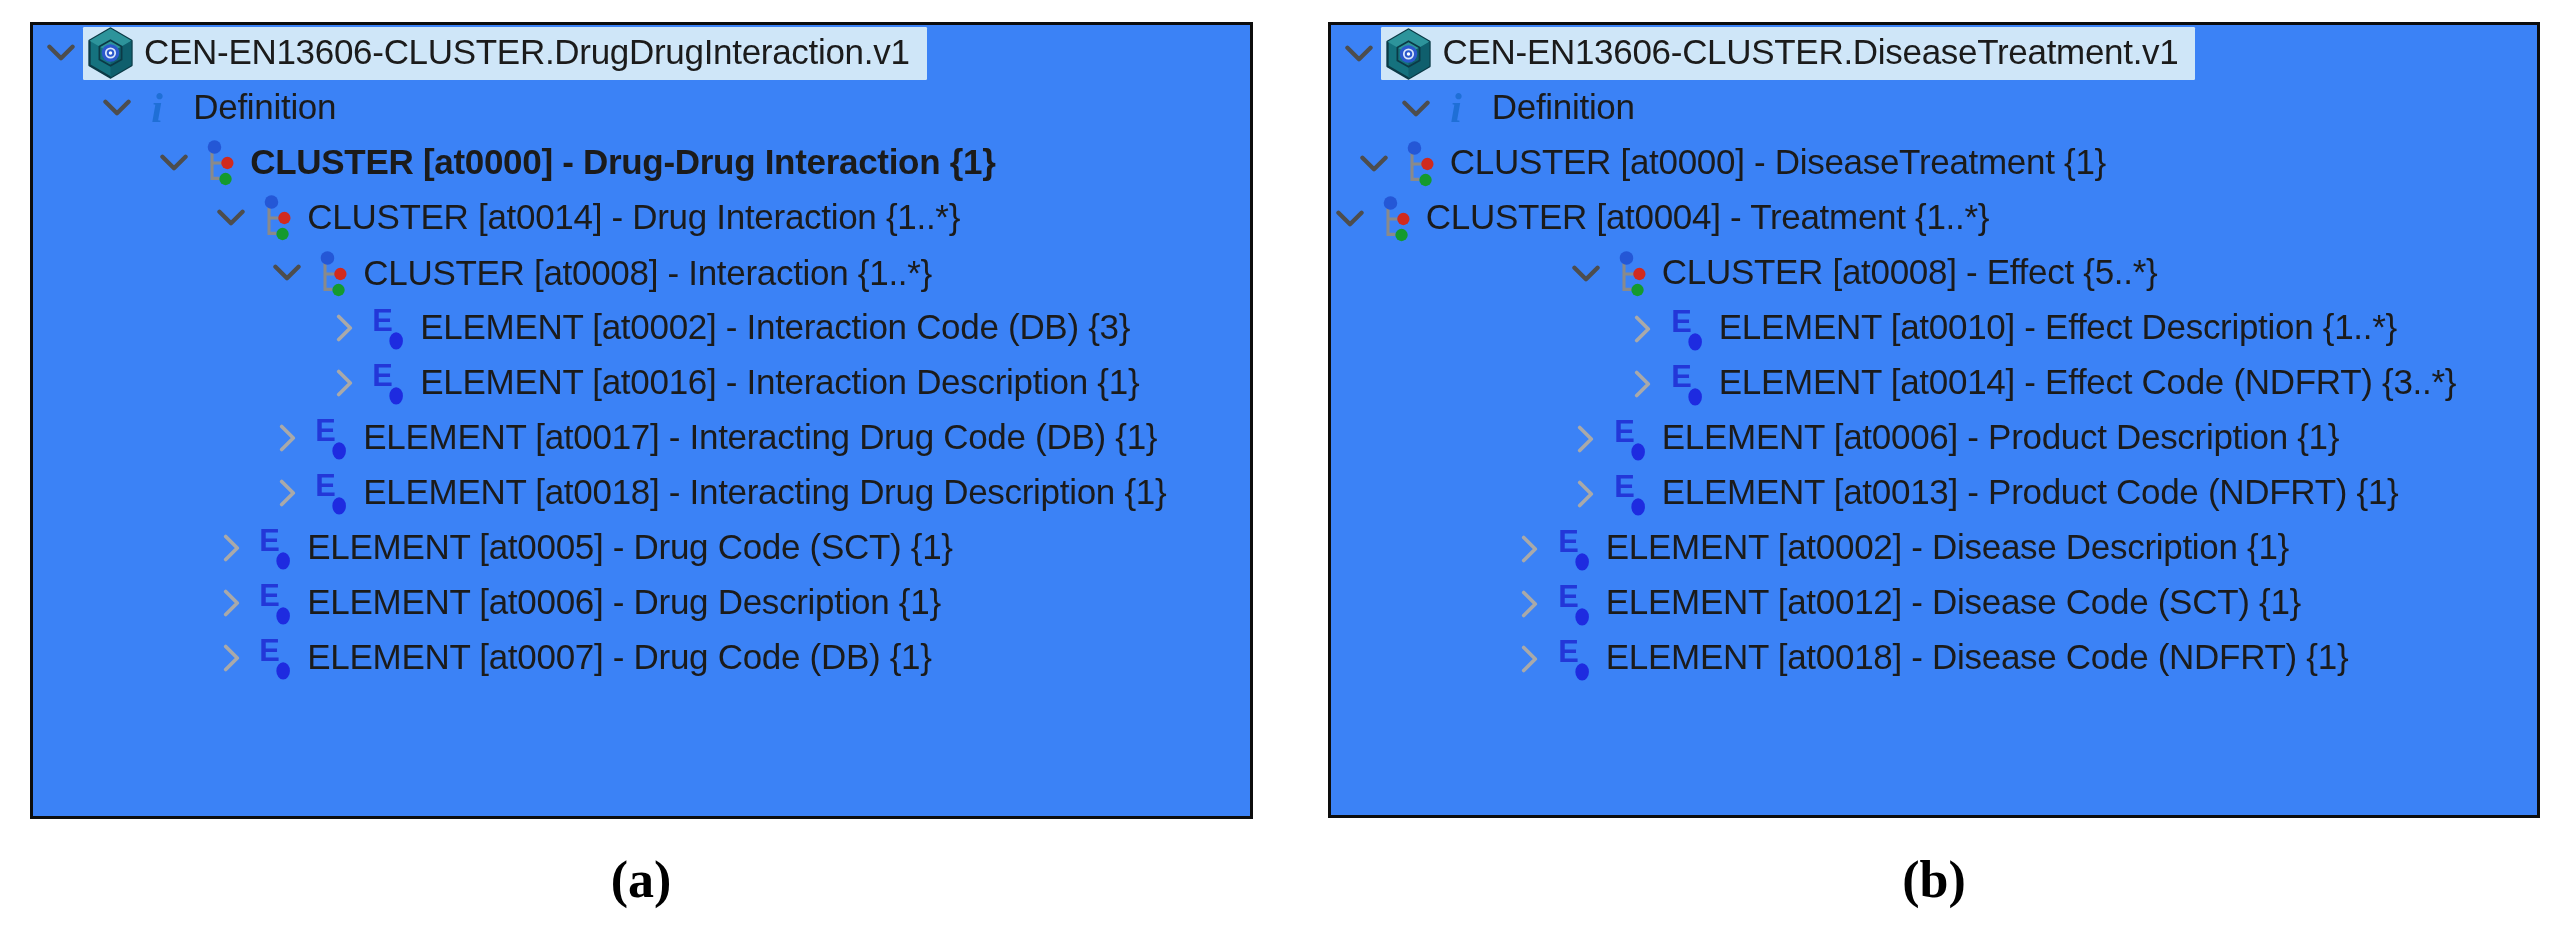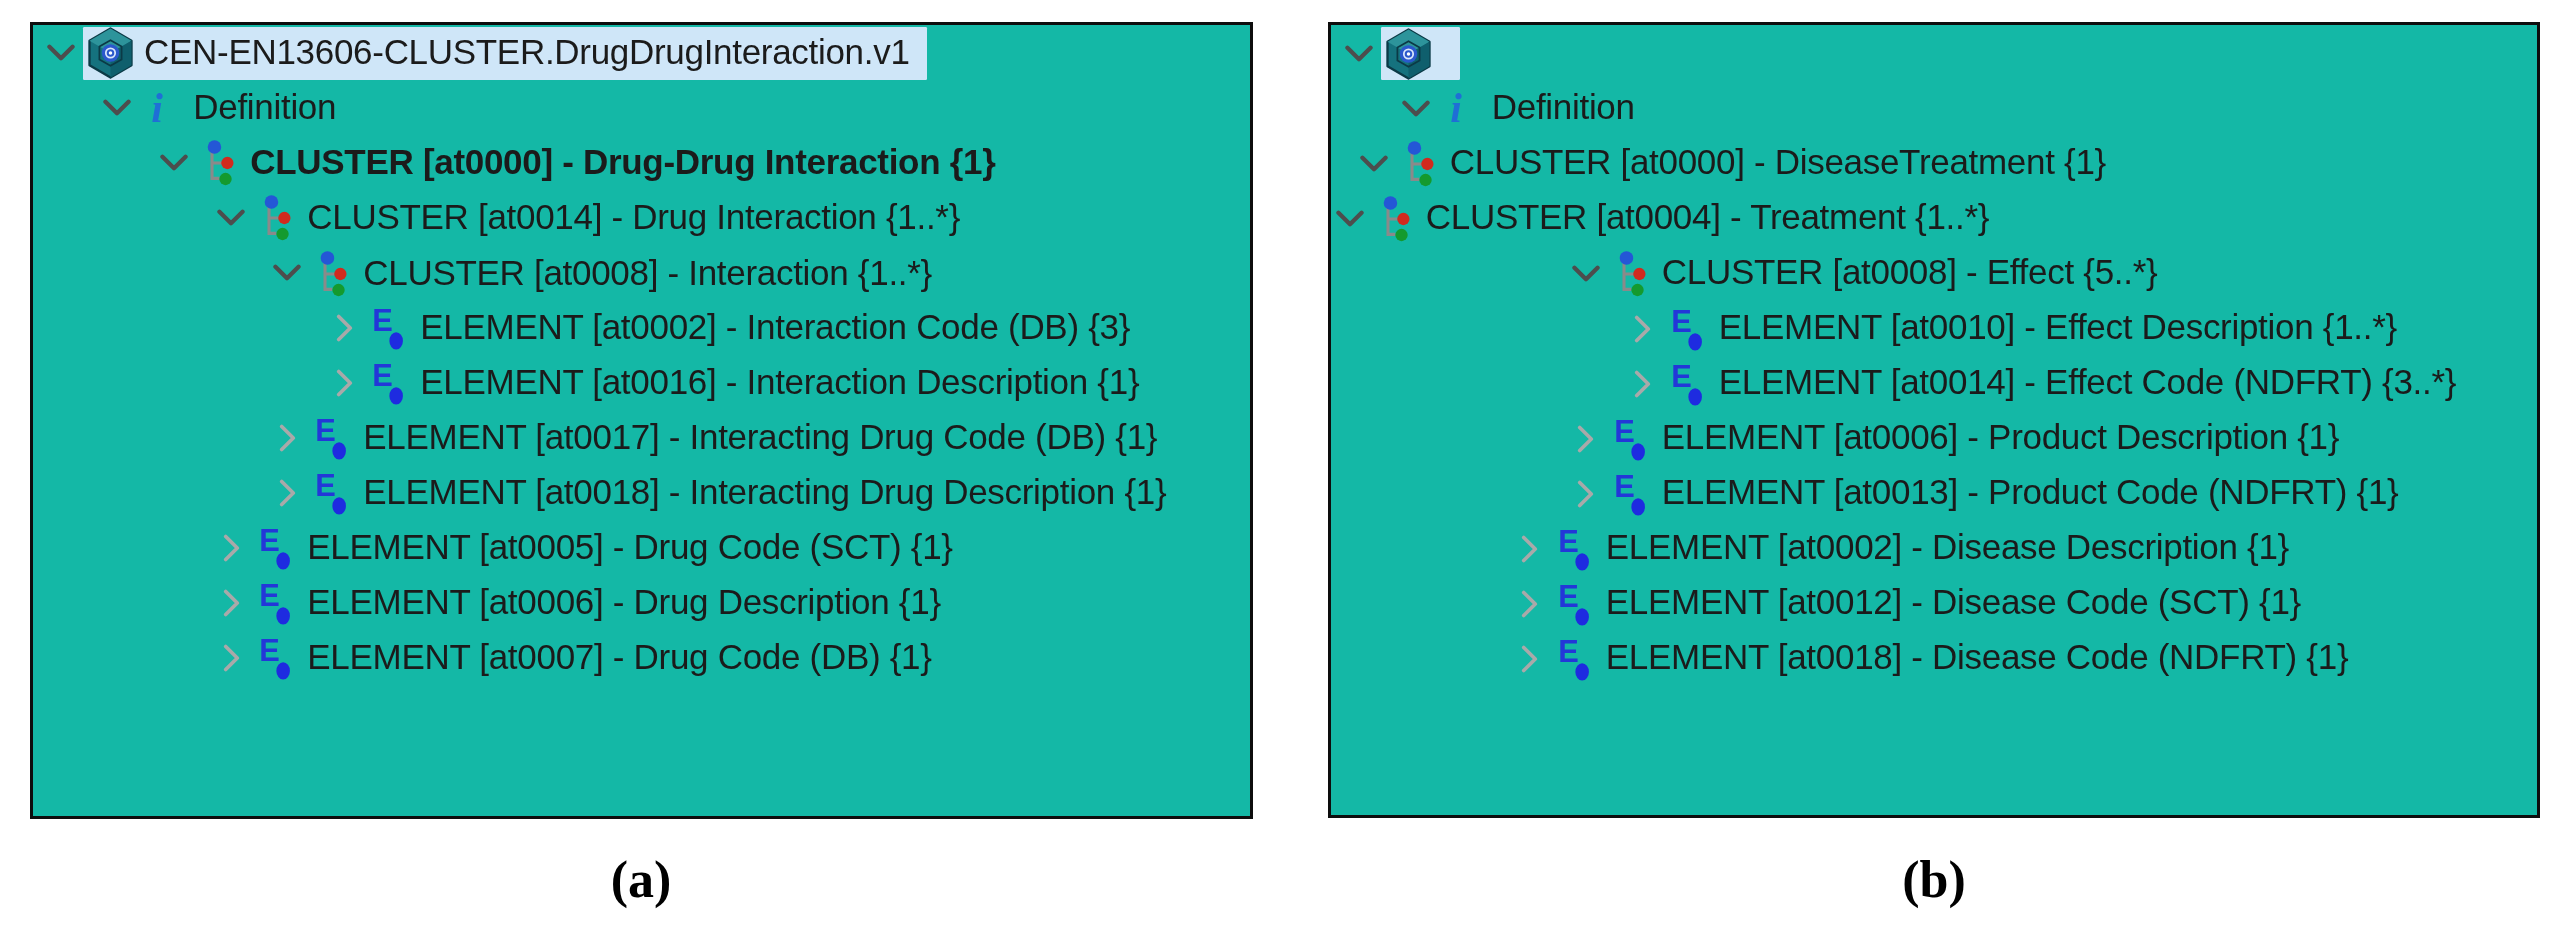--- a/index.html
+++ b/index.html
@@ -1,21 +1,21 @@
 <!DOCTYPE html>
 <html style="font-size:9.8px"><head>
 <meta charset="utf-8">
 <style>
   html,body{margin:0;padding:0;background:#ffffff;}
   body{
     width:2576px;height:926px;position:relative;overflow:hidden;
     font-family:"Liberation Sans","DejaVu Sans",sans-serif;
   }
   .panel{
-    position:absolute;background:#14b8a6;border:3.7px solid #0d0d0d;
+    position:absolute;background:#3b82f6;border:3.7px solid #0d0d0d;
     box-sizing:border-box;
   }
   #panel-a{left:29.5px;top:21.5px;width:1223px;height:797px;}
   #panel-b{left:1328px;top:22px;width:1212px;height:796px;}
   .tree{position:relative;padding-top:1.2px;}
   .row{height:55px;display:flex;align-items:center;white-space:nowrap;}
   .chev{
     width:37px;height:55px;flex:none;display:flex;align-items:center;
     justify-content:center;margin-right:3.7px;
   }
@@ -267,20 +267,21 @@
             <svg width="49" height="54" viewBox="0 0 84 92">
       <polygon points="42,4 78,25 78,67 42,88 6,67 6,25" fill="#15727e" stroke="#0b3a46" stroke-width="4" stroke-linejoin="round"></polygon>
       <polygon points="42,4 78,25 42,46 6,25" fill="#2d949b"></polygon>
       <polygon points="78,25 78,67 42,88 42,46" fill="#0f5f6d"></polygon>
       <polygon points="42,24 61,35 61,57 42,68 23,57 23,35" fill="none" stroke="#0b3a46" stroke-width="3"></polygon>
       <circle cx="42" cy="46" r="15" fill="#2b58cc"></circle>
       <circle cx="42" cy="46" r="8" fill="none" stroke="#dbe7fb" stroke-width="3"></circle>
       <circle cx="42" cy="46" r="3" fill="#ffffff"></circle>
     </svg>
           </span>
+          <span class="label">CEN-EN13606-CLUSTER.DiseaseTreatment.v1</span>
         </span>
       </div>
       <div class="row" style="padding-left: 66px;">
         <span class="chev">
           <svg width="28" height="19.7" viewBox="0 0 46 32">
             <path d="M4 6 L23 25 L42 6" fill="none" stroke="#4d4d4d" stroke-width="7" stroke-linecap="round" stroke-linejoin="round"></path>
           </svg>
         </span>
         <span class="selbox">
           <span class="icon">

